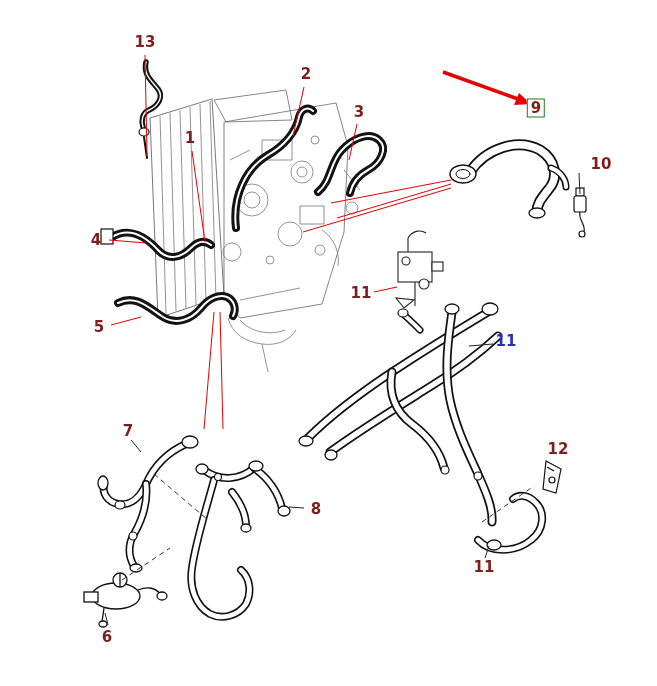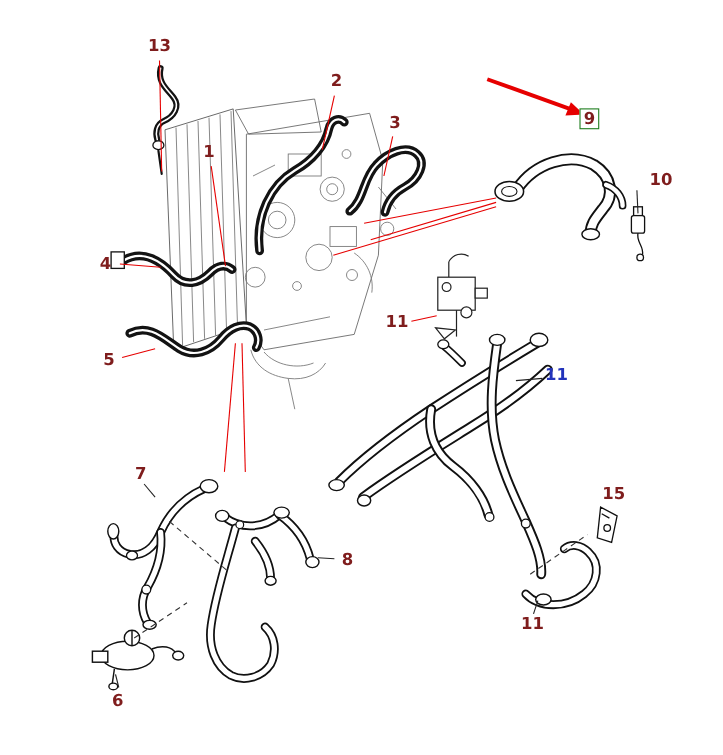--- a/index.html
+++ b/index.html
@@ -225,15 +225,15 @@
   <div class="callout" style="left:99px;top:327px">5</div>
   <div class="callout" style="left:107px;top:637px">6</div>
   <div class="callout" style="left:128px;top:431px">7</div>
   <div class="callout" style="left:316px;top:509px">8</div>
   <div class="callout boxed" style="left:536px;top:108px">9</div>
   <div class="callout" style="left:601px;top:164px">10</div>
   <div class="callout blue" style="left:506px;top:341px">11</div>
   <div class="callout" style="left:361px;top:293px">11</div>
   <div class="callout" style="left:145px;top:42px">13</div>
   <div class="callout" style="left:484px;top:567px">11</div>
-  <div class="callout" style="left:558px;top:449px">15</div>
+  <div class="callout" style="left:558px;top:449px">12</div>
 
 </div>
 
 </body></html>

